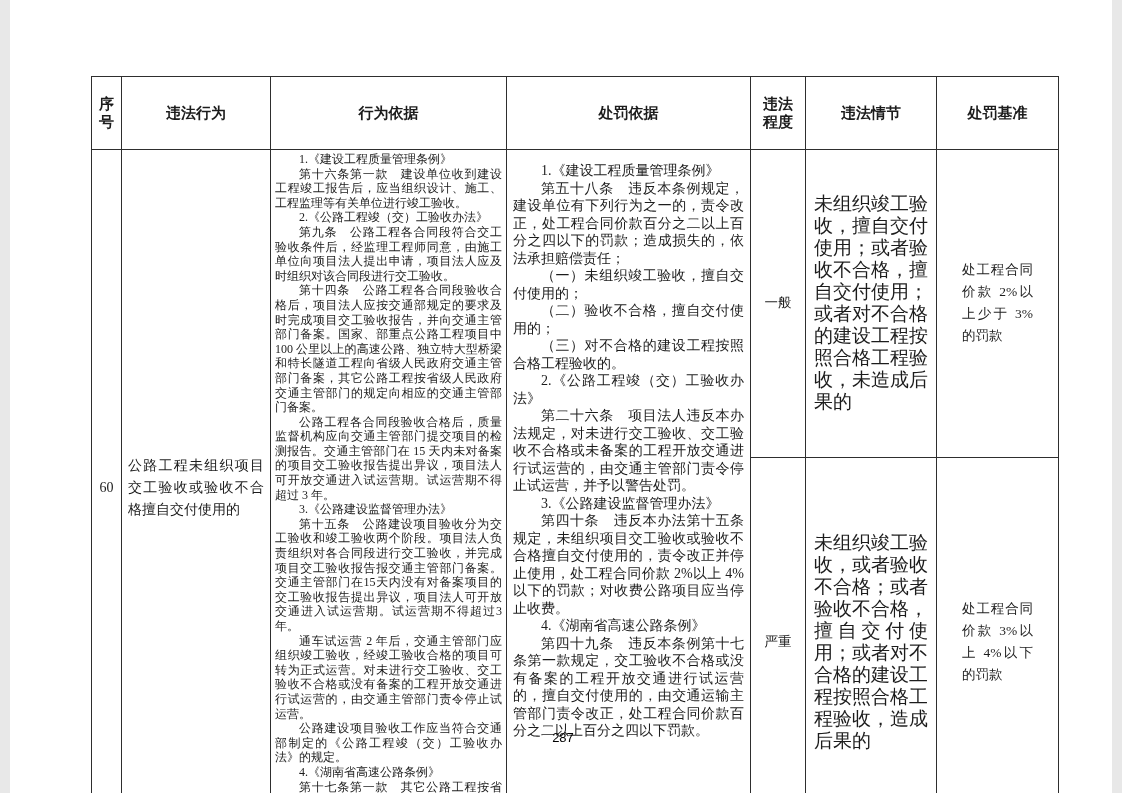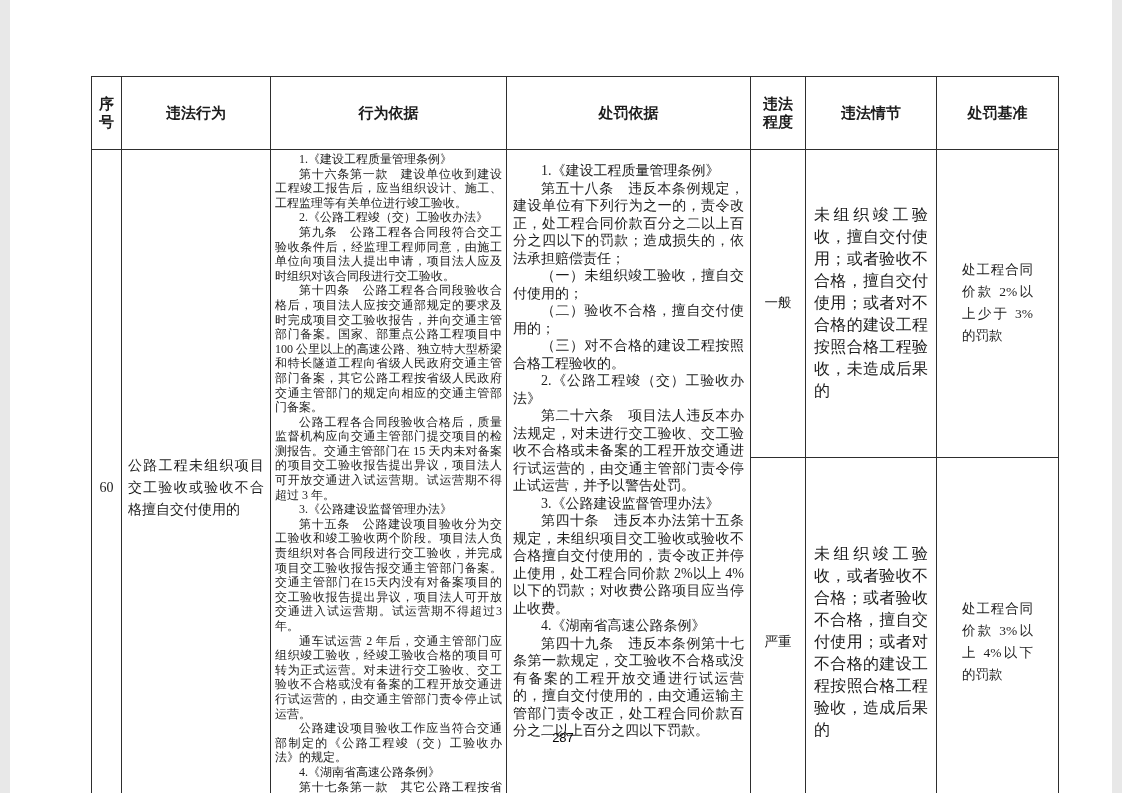--- a/index.html
+++ b/index.html
@@ -45,21 +45,21 @@
     vertical-align:top; font-size:14px; line-height:17.5px;
     padding:12px 6px 2px 6px;
   }
   td.c-basis p, td.c-pbasis p {
     margin:0; text-indent:2em; text-align:justify;
   }
   td.c-degree {
     text-align:center; vertical-align:middle; font-size:13.5px;
   }
   td.c-circ {
-    vertical-align:middle; font-size:16px; line-height:22px;
+    vertical-align:middle; font-size:19px; line-height:22px;
     padding:6px 8px; text-align:justify;
   }
   td.c-standard {
     vertical-align:middle; font-size:13.5px; line-height:22px;
     padding:6px 25px; text-align:justify;
   }
   .page-number {
     position:absolute; left:4px; right:0; top:730px;
     text-align:center; font-size:13px;
     font-family:"Liberation Sans","DejaVu Sans",sans-serif;

